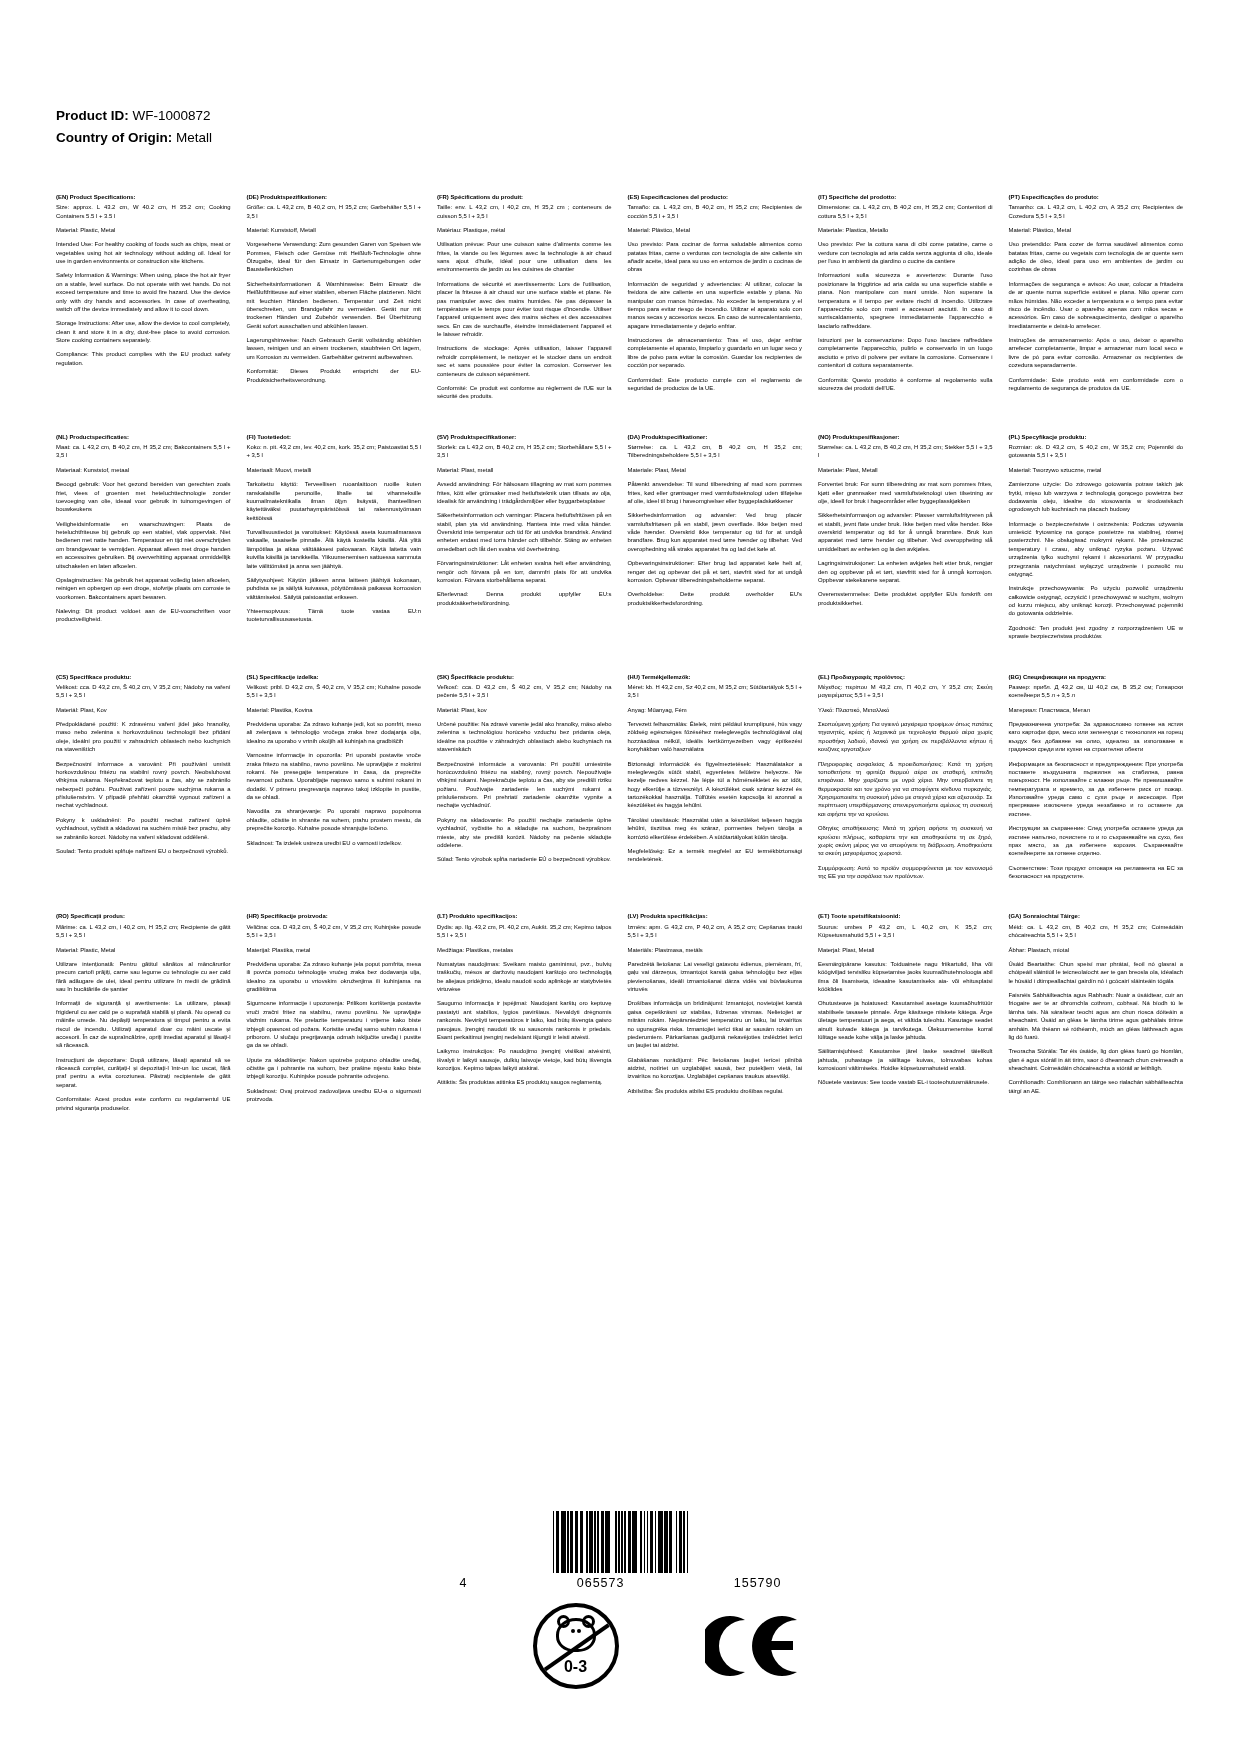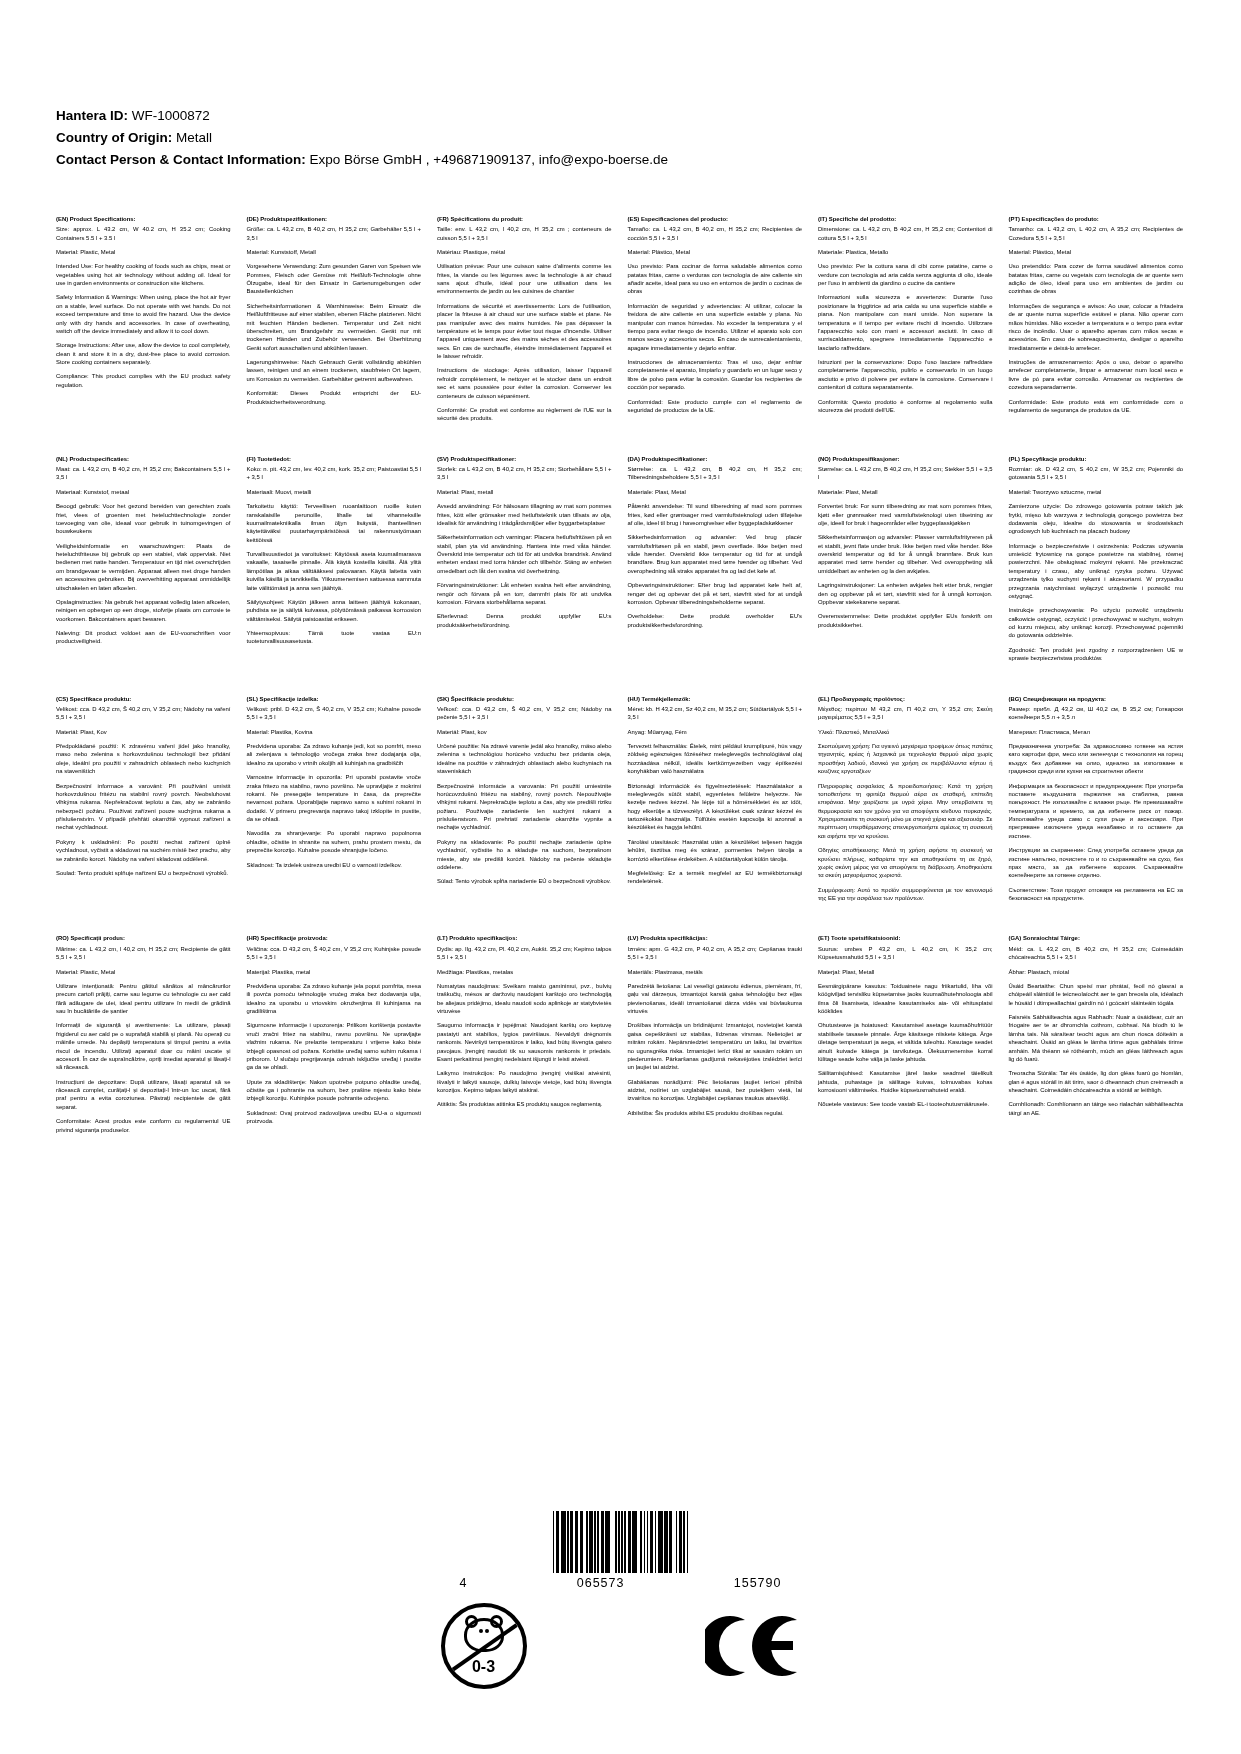--- a/index.html
+++ b/index.html
@@ -104,21 +104,21 @@
     letter-spacing: 1px;
   }
   .marks {
     position: absolute;
     left: 50%;
     transform: translateX(-50%);
     top: 92px;
     width: 360px;
     display: flex;
     align-items: center;
-    justify-content: space-between;
+    justify-content: flex-end;
     gap: 86px;
   }
   .age-mark {
     width: 86px;
     height: 86px;
     border-radius: 50%;
     border: 4px solid #000;
     position: relative;
     box-sizing: border-box;
     overflow: hidden;
@@ -184,30 +184,26 @@
   .ce-mark svg { display: block; }
 </style>
 </head>
 <body>
 
 <div class="page">
 
 
   <div class="meta">
     <div class="row">
-      <span class="lbl">Hantera ID:</span>
+      <span class="lbl">Product ID:</span>
       <span class="val">WF-1000872</span>
     </div>
     <div class="row">
       <span class="lbl">Country of Origin:</span>
       <span class="val">Metall</span>
-    </div>
-    <div class="row">
-      <span class="lbl">Contact Person &amp; Contact Information:</span>
-      <span class="val">Expo Börse GmbH , +496871909137, info@expo-boerse.de</span>
     </div>
   </div>
 
   <div class="grid" id="spec-grid">
       <div class="cellwrap" style="margin-bottom: 26px;">
         <div class="cell">
           <span class="head">(EN) Product Specifications:</span>
           <p>Size: approx. L 43.2 cm, W 40.2 cm, H 35.2 cm; Cooking Containers 5.5 l + 3.5 l</p>
           <p>Material: Plastic, Metal</p>
           <p>Intended Use: For healthy cooking of foods such as chips, meat or vegetables using hot air technology without adding oil. Ideal for use in garden environments or construction site kitchens.</p>

